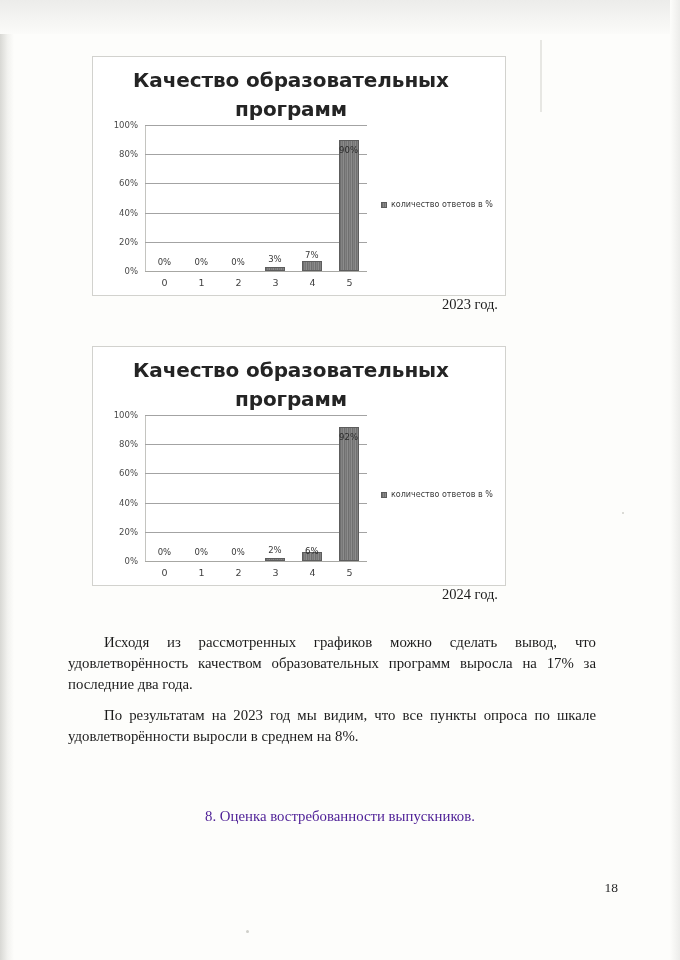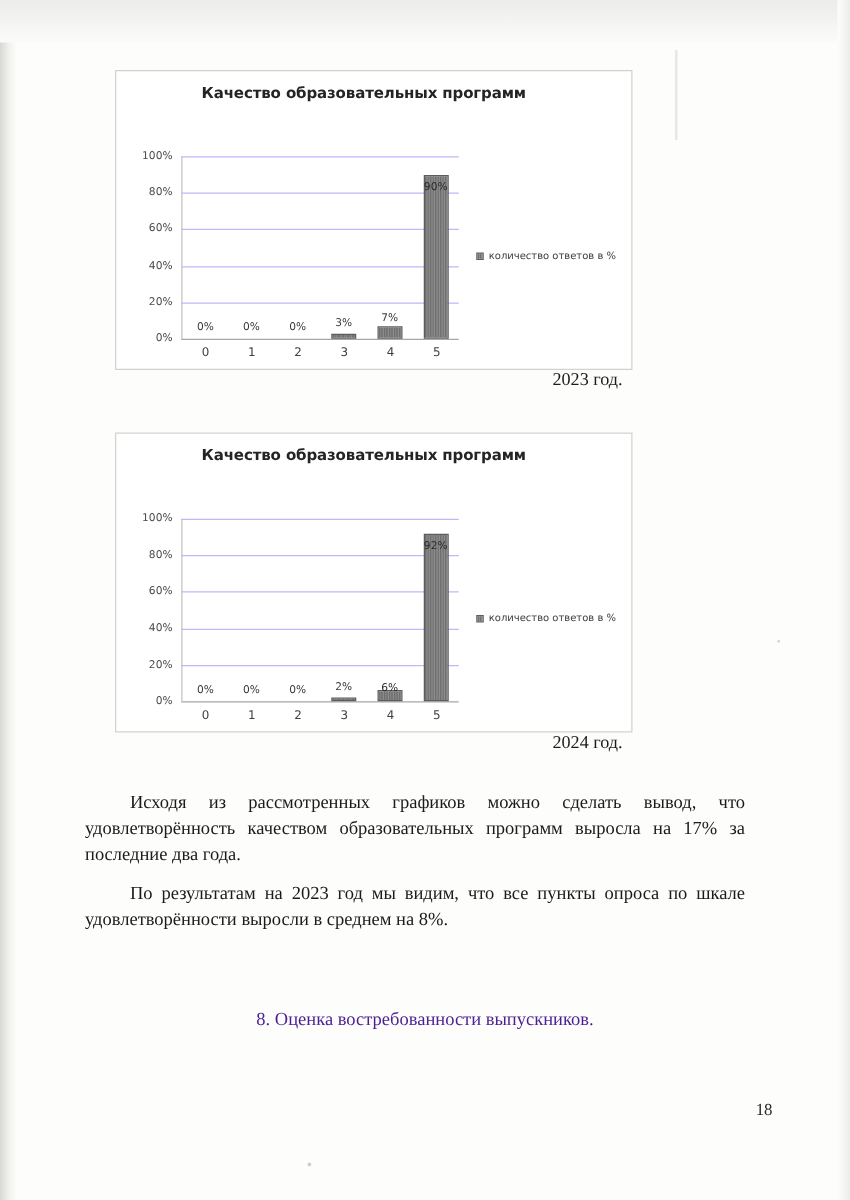--- a/index.html
+++ b/index.html
@@ -78,41 +78,41 @@
   }
 
   .chart-title {
     position: absolute;
     left: 30px;
     right: 46px;
     top: 9px;
     text-align: center;
     font-family: "DejaVu Sans", sans-serif;
     font-weight: bold;
-    font-size: 12px;
+    font-size: 20px;
     line-height: 1.45;
     color: #242424;
     letter-spacing: -0.1px;
   }
 
   
   .plot {
     position: absolute;
     left: 52px;
     top: 68px;
     width: 222px;
     height: 146px;
   }
 
   .gridline {
     position: absolute;
     left: 0;
     width: 100%;
     height: 1px;
-    background: #c4b5fd;
+    background: #a3a3a3;
   }
   .gridline.axis-base {
     background: #a7a7a3;
   }
 
   .y-axis-line {
     position: absolute;
     left: 0;
     top: 0;
     width: 1px;

